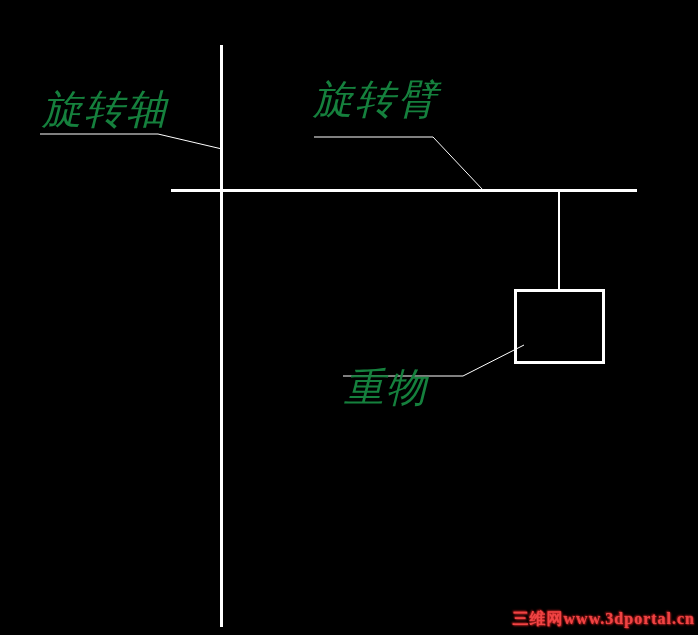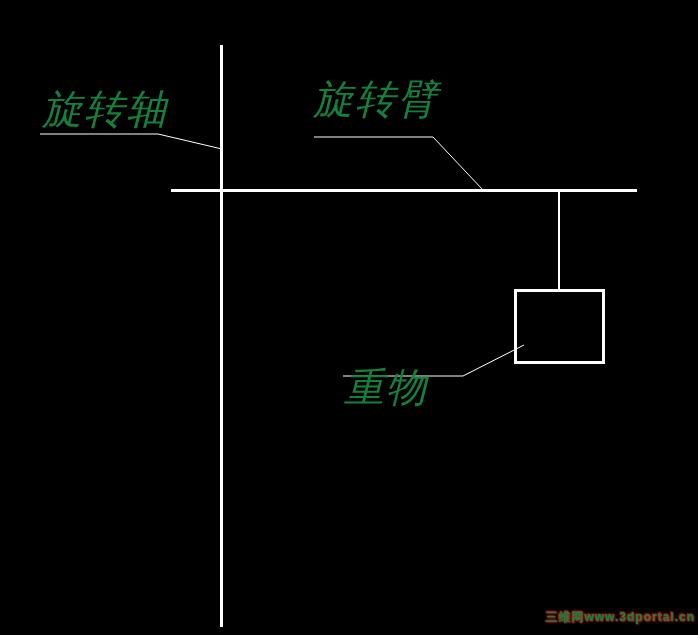--- a/index.html
+++ b/index.html
@@ -53,31 +53,31 @@
     letter-spacing: 2px;
     font-family: "Liberation Serif", serif;
   }
   .label-axis   { left: 42px;  top: 90px; }
   .label-arm    { left: 313px; top: 80px; }
   .label-weight { left: 344px; top: 344px; margin-top: 24px; }
   .watermark {
     position: absolute;
     right: 3px;
     top: 609px;
-    font-size: 12px;
+    font-size: 16px;
     font-weight: bold;
     letter-spacing: 1px;
     white-space: nowrap;
-    color: #15803d;
+    color: #ef4444;
     text-shadow:
       0 0 1px #cc2a2a,
       0 0 2px #b02020,
       1px 1px 2px #8a1a1a,
       -1px -1px 2px #8a1a1a;
-    font-family: Liberation Sans, sans-serif;
+    font-family: Liberation Serif, serif;
   }
 </style>
 </head>
 <body>
 
 <div class="canvas">
 
   <div class="line axis-line"></div>
   <div class="line arm-line"></div>
   <div class="line hanger-line"></div>

